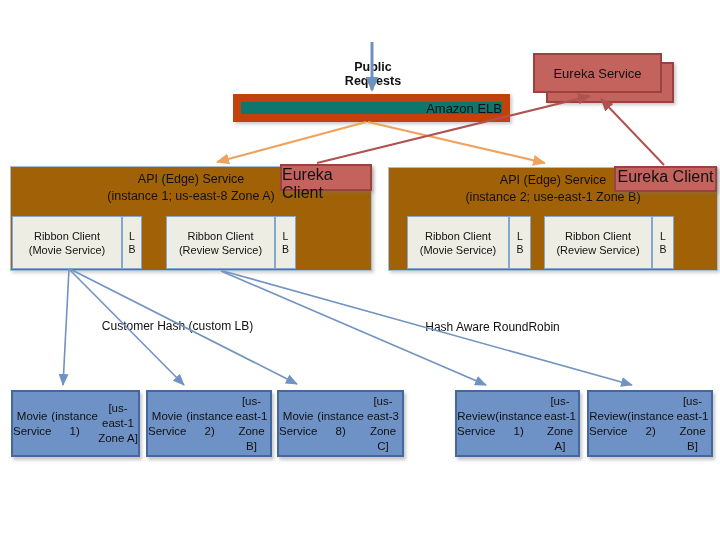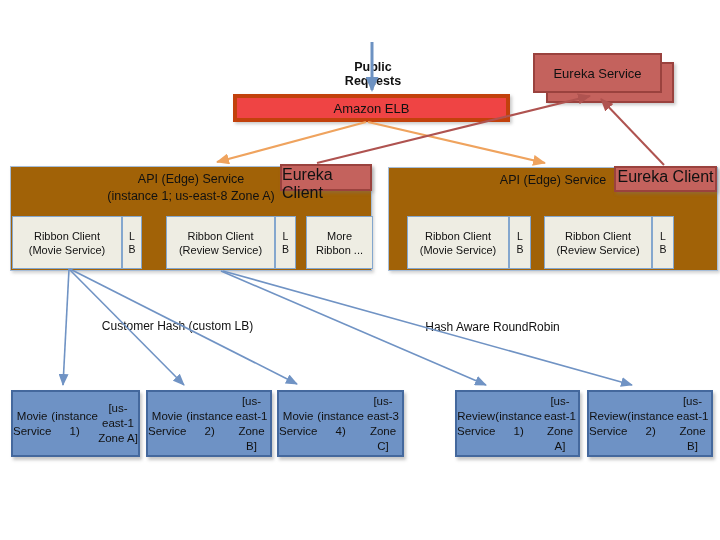--- a/index.html
+++ b/index.html
@@ -6,22 +6,22 @@
   body {
     width:720px; height:540px; position:relative; overflow:hidden;
     background:#ffffff; font-family:"Liberation Sans", sans-serif; color:#111;
   }
   .abs { position:absolute; box-sizing:border-box; }
 
   
   .lbl-public { left:326px; top:60px; width:94px; text-align:center;
     font-size:12.5px; z-index:5;font-weight:bold; }
   .elb { left:233px; top:94px; width:277px; height:28px;
-    background:#ef4444; border:4px solid #c2410c;
-    display:flex; align-items:center; justify-content:center;
+    background:#0f766e; border:8px solid #c2410c;
+    display:flex; align-items:center; justify-content:flex-end;
     font-size:13px; z-index:10;
     box-shadow:2px 2px 3px rgba(120,120,120,.4); }
   .eureka-back { left:546px; top:62px; width:128px; height:41px;
     background:#C4625D; border:2px solid #9A423E; z-index:8;
     box-shadow:2px 2px 3px rgba(120,120,120,.4); }
   .eureka-front { left:533px; top:53px; width:129px; height:40px;
     background:#C4625D; border:2px solid #9A423E; z-index:9;
     display:flex; align-items:center; justify-content:center; font-size:13px;text-align:center; }
 
   
@@ -133,28 +133,26 @@
     <span>L</span>
     <span>B</span>
   </div>
   <div class="inner ribbon-review-l">
     <span>Ribbon Client (Review Service)</span>
   </div>
   <div class="inner lb-box lb2-l">
     <span>L</span>
     <span>B</span>
   </div>
-  <div class="inner more-ribbon">
-    <span>More Ribbon ...</span>
-  </div>
 </div>
 
 <div class="abs api-panel api-right">
   <div class="api-title">
     <div>API (Edge) Service</div>
+    <div>(instance 2; use-east-1 Zone B)</div>
   </div>
   <div class="chip">
     <span>Eureka Client</span>
   </div>
   <div class="inner ribbon-movie-r">
     <span>Ribbon Client (Movie Service)</span>
   </div>
   <div class="inner lb-box lb1-r">
     <span>L</span>
     <span>B</span>
@@ -176,21 +174,21 @@
   <span>(instance 1)</span>
   <span>[us-east-1 Zone A]</span>
 </div>
 <div class="abs service svc-m2">
   <span>Movie Service</span>
   <span>(instance 2)</span>
   <span>[us-east-1 Zone B]</span>
 </div>
 <div class="abs service svc-m3">
   <span>Movie Service</span>
-  <span>(instance 4)</span>
+  <span>(instance 8)</span>
   <span>[us-east-3 Zone C]</span>
 </div>
 <div class="abs service svc-r1">
   <span>Review Service</span>
   <span>(instance 1)</span>
   <span>[us-east-1 Zone A]</span>
 </div>
 <div class="abs service svc-r2">
   <span>Review Service</span>
   <span>(instance 2)</span>

